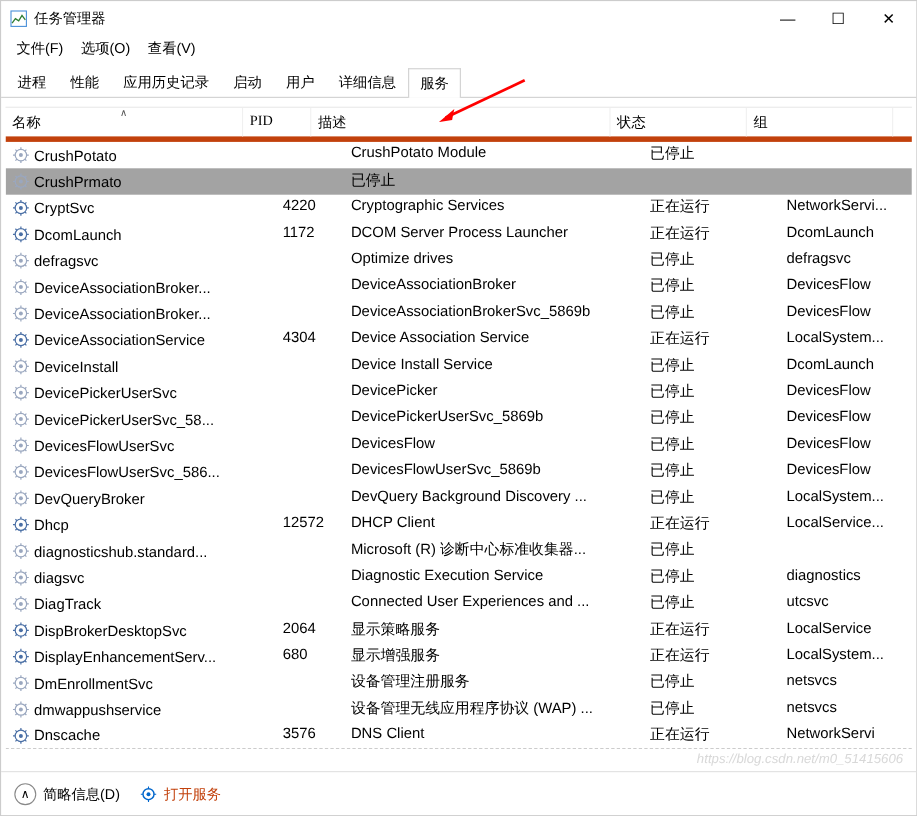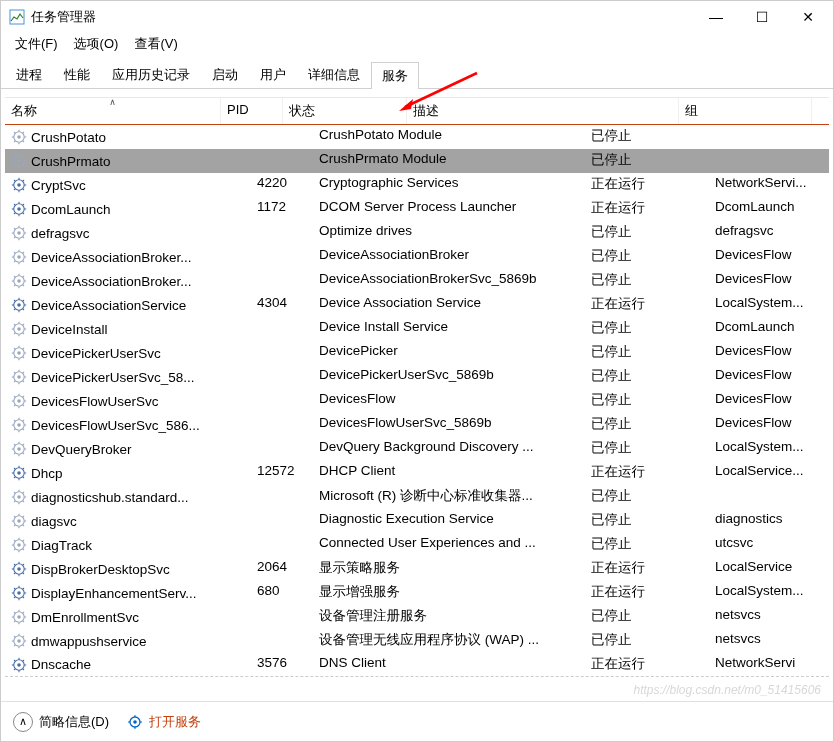--- a/index.html
+++ b/index.html
@@ -10,21 +10,21 @@
 .titlebar-text { flex: 1; font-size: 13px; }
 .win-controls { display: flex; }
 .win-btn { width: 46px; height: 30px; display: flex; align-items: center; justify-content: center; font-size: 14px; cursor: default; }
 .menubar { height: 24px; display: flex; align-items: flex-start; padding: 0 6px; font-size: 13px; }
 .menu-item { padding: 2px 8px; cursor: default; }
 .tabbar { height: 28px; display: flex; align-items: flex-end; border-bottom: 1px solid #d0d0d0; padding: 0 4px; margin-top: 4px; }
 .tab { padding: 4px 10px; font-size: 13px; border: 1px solid transparent; border-bottom: none; cursor: default; }
 .tab.active { border-color: #d0d0d0; background: #fff; position: relative; top: 1px; }
 .content { flex: 1; overflow: hidden; position: relative; padding: 8px 4px 0 4px; }
 .table-wrapper { height: 100%; overflow: hidden; border-top: 1px solid #e8e8e8; }
-.table-header { display: flex; border-bottom: 1px solid #c2410c; background: #fff; font-size: 13px; }
+.table-header { display: flex; border-bottom: 5px solid #c2410c; background: #fff; font-size: 13px; font-family: Liberation Serif, serif; }
 .th { padding: 4px 6px; border-right: 1px solid #f0f0f0; text-align: left; font-weight: normal; position: relative; }
 .th-name { width: 216px; }
 .th-pid { width: 62px; }
 .th-desc { width: 272px; }
 .th-status { width: 124px; }
 .th-group { flex: 1; }
 .sort-ind { position: absolute; top: -1px; left: 50%; transform: translateX(-50%); font-size: 9px; color: #555; }
 .table-body { overflow-y: scroll; height: calc(100% - 26px); }
 .row { display: flex; height: 24px; font-size: 13.5px; }
 .row.selected { background: #a3a3a3; }
@@ -84,22 +84,22 @@
   <svg class="arrow" viewBox="0 0 80 40">
     <line x1="78" y1="2" x2="6" y2="36" stroke="#ff0000" stroke-width="2.5"></line>
     <polygon points="0,40 14,28 12,38" fill="#ff0000"></polygon>
   </svg>
 
   <div class="content">
     <div class="table-wrapper">
       <div class="table-header">
         <div class="th th-name"><span>名称</span><span class="sort-ind">∧</span></div>
         <div class="th th-pid">PID</div>
+        <div class="th th-desc">描述</div>
         <div class="th th-status">状态</div>
-        <div class="th th-desc">描述</div>
         <div class="th th-group">组</div>
         <div class="scrollbar-space"></div>
       </div>
       <div class="table-body" id="tbody">
           <div class="row">
             <div class="cell c-name">
               <svg class="svc-icon" viewBox="0 0 16 16">
                 <circle cx="8" cy="8" r="5.2" fill="none" stroke="#9aa7bf" stroke-width="1.1"></circle>
                 <circle cx="8" cy="8" r="1.8" fill="#9aa7bf"></circle>
                 <g stroke="#9aa7bf" stroke-width="1.1">
@@ -132,21 +132,20 @@
                   <line x1="13.2" y1="8" x2="15.2" y2="8"></line>
                   <line x1="3" y1="3" x2="4.4" y2="4.4"></line>
                   <line x1="11.6" y1="11.6" x2="13" y2="13"></line>
                   <line x1="3" y1="13" x2="4.4" y2="11.6"></line>
                   <line x1="11.6" y1="4.4" x2="13" y2="3"></line>
                 </g>
               </svg>
               <span>CrushPrmato</span>
             </div>
             <div class="cell c-pid"></div>
-            <div class="cell c-desc">CrushPrmato Module</div>
             <div class="cell c-status">已停止</div>
             <div class="cell c-group"></div>
           </div>
           <div class="row">
             <div class="cell c-name">
               <svg class="svc-icon" viewBox="0 0 16 16">
                 <circle cx="8" cy="8" r="5.2" fill="none" stroke="#4a6fa5" stroke-width="1.1"></circle>
                 <circle cx="8" cy="8" r="1.8" fill="#4a6fa5"></circle>
                 <g stroke="#4a6fa5" stroke-width="1.1">
                   <line x1="8" y1="0.8" x2="8" y2="2.8"></line>

